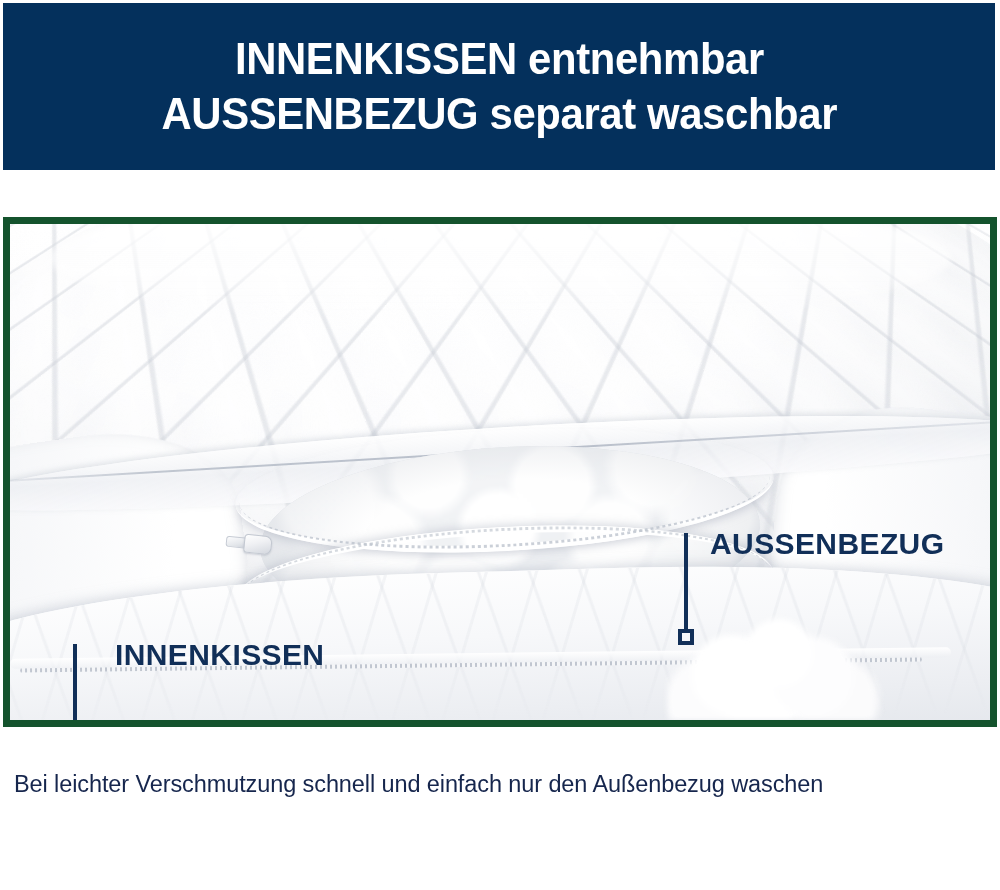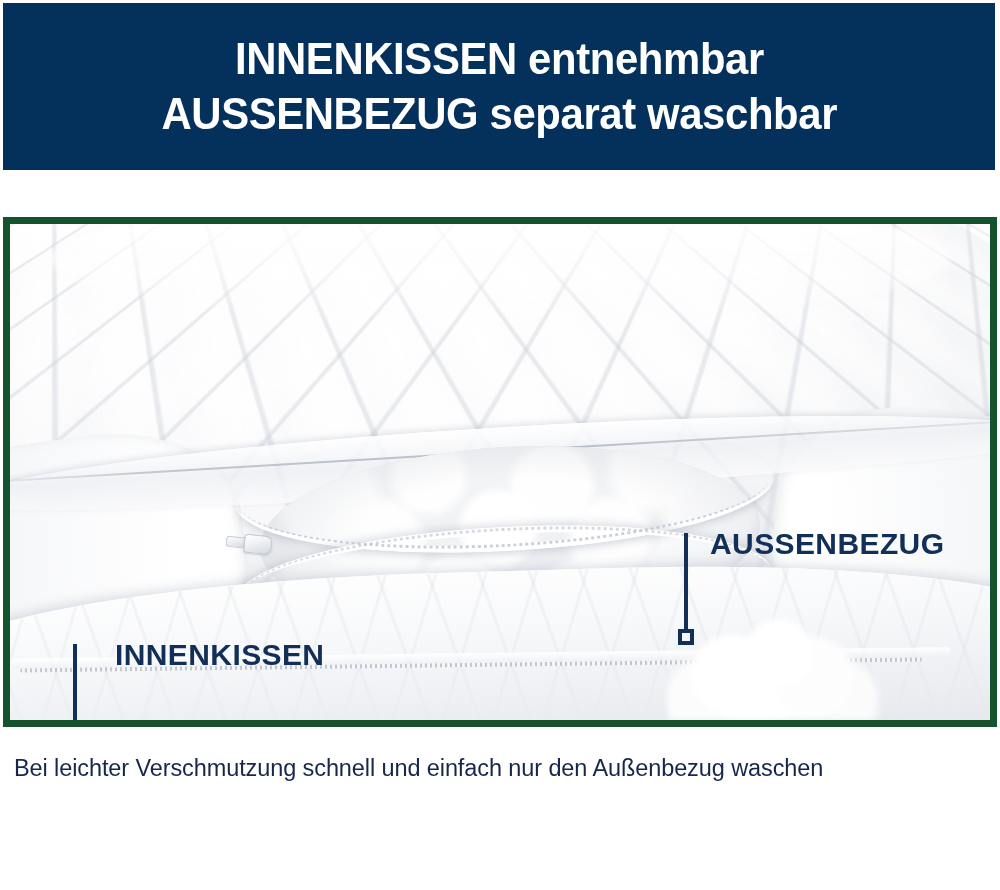--- a/index.html
+++ b/index.html
@@ -406,21 +406,21 @@
   #callout-aussenbezug .callout-marker{ left: 0px; top: 96px; }
 
   
   #callout-innenkissen .callout-text { left: 40px; top: -6px; margin-left: 8px; }
   #callout-innenkissen .callout-stem  { left: 6px; top: 0px; height: 120px; }
 
   
   .caption {
     position: absolute;
     left: 14px;
-    top: 748px;
+    top: 764px;
     width: 972px;
   }
   .caption p {
     margin: 0;
     color: #16264d;
     font-family: "Liberation Sans", sans-serif;
     font-size: 23.5px;
     line-height: 40px;
     letter-spacing: -0.1px;
   }

